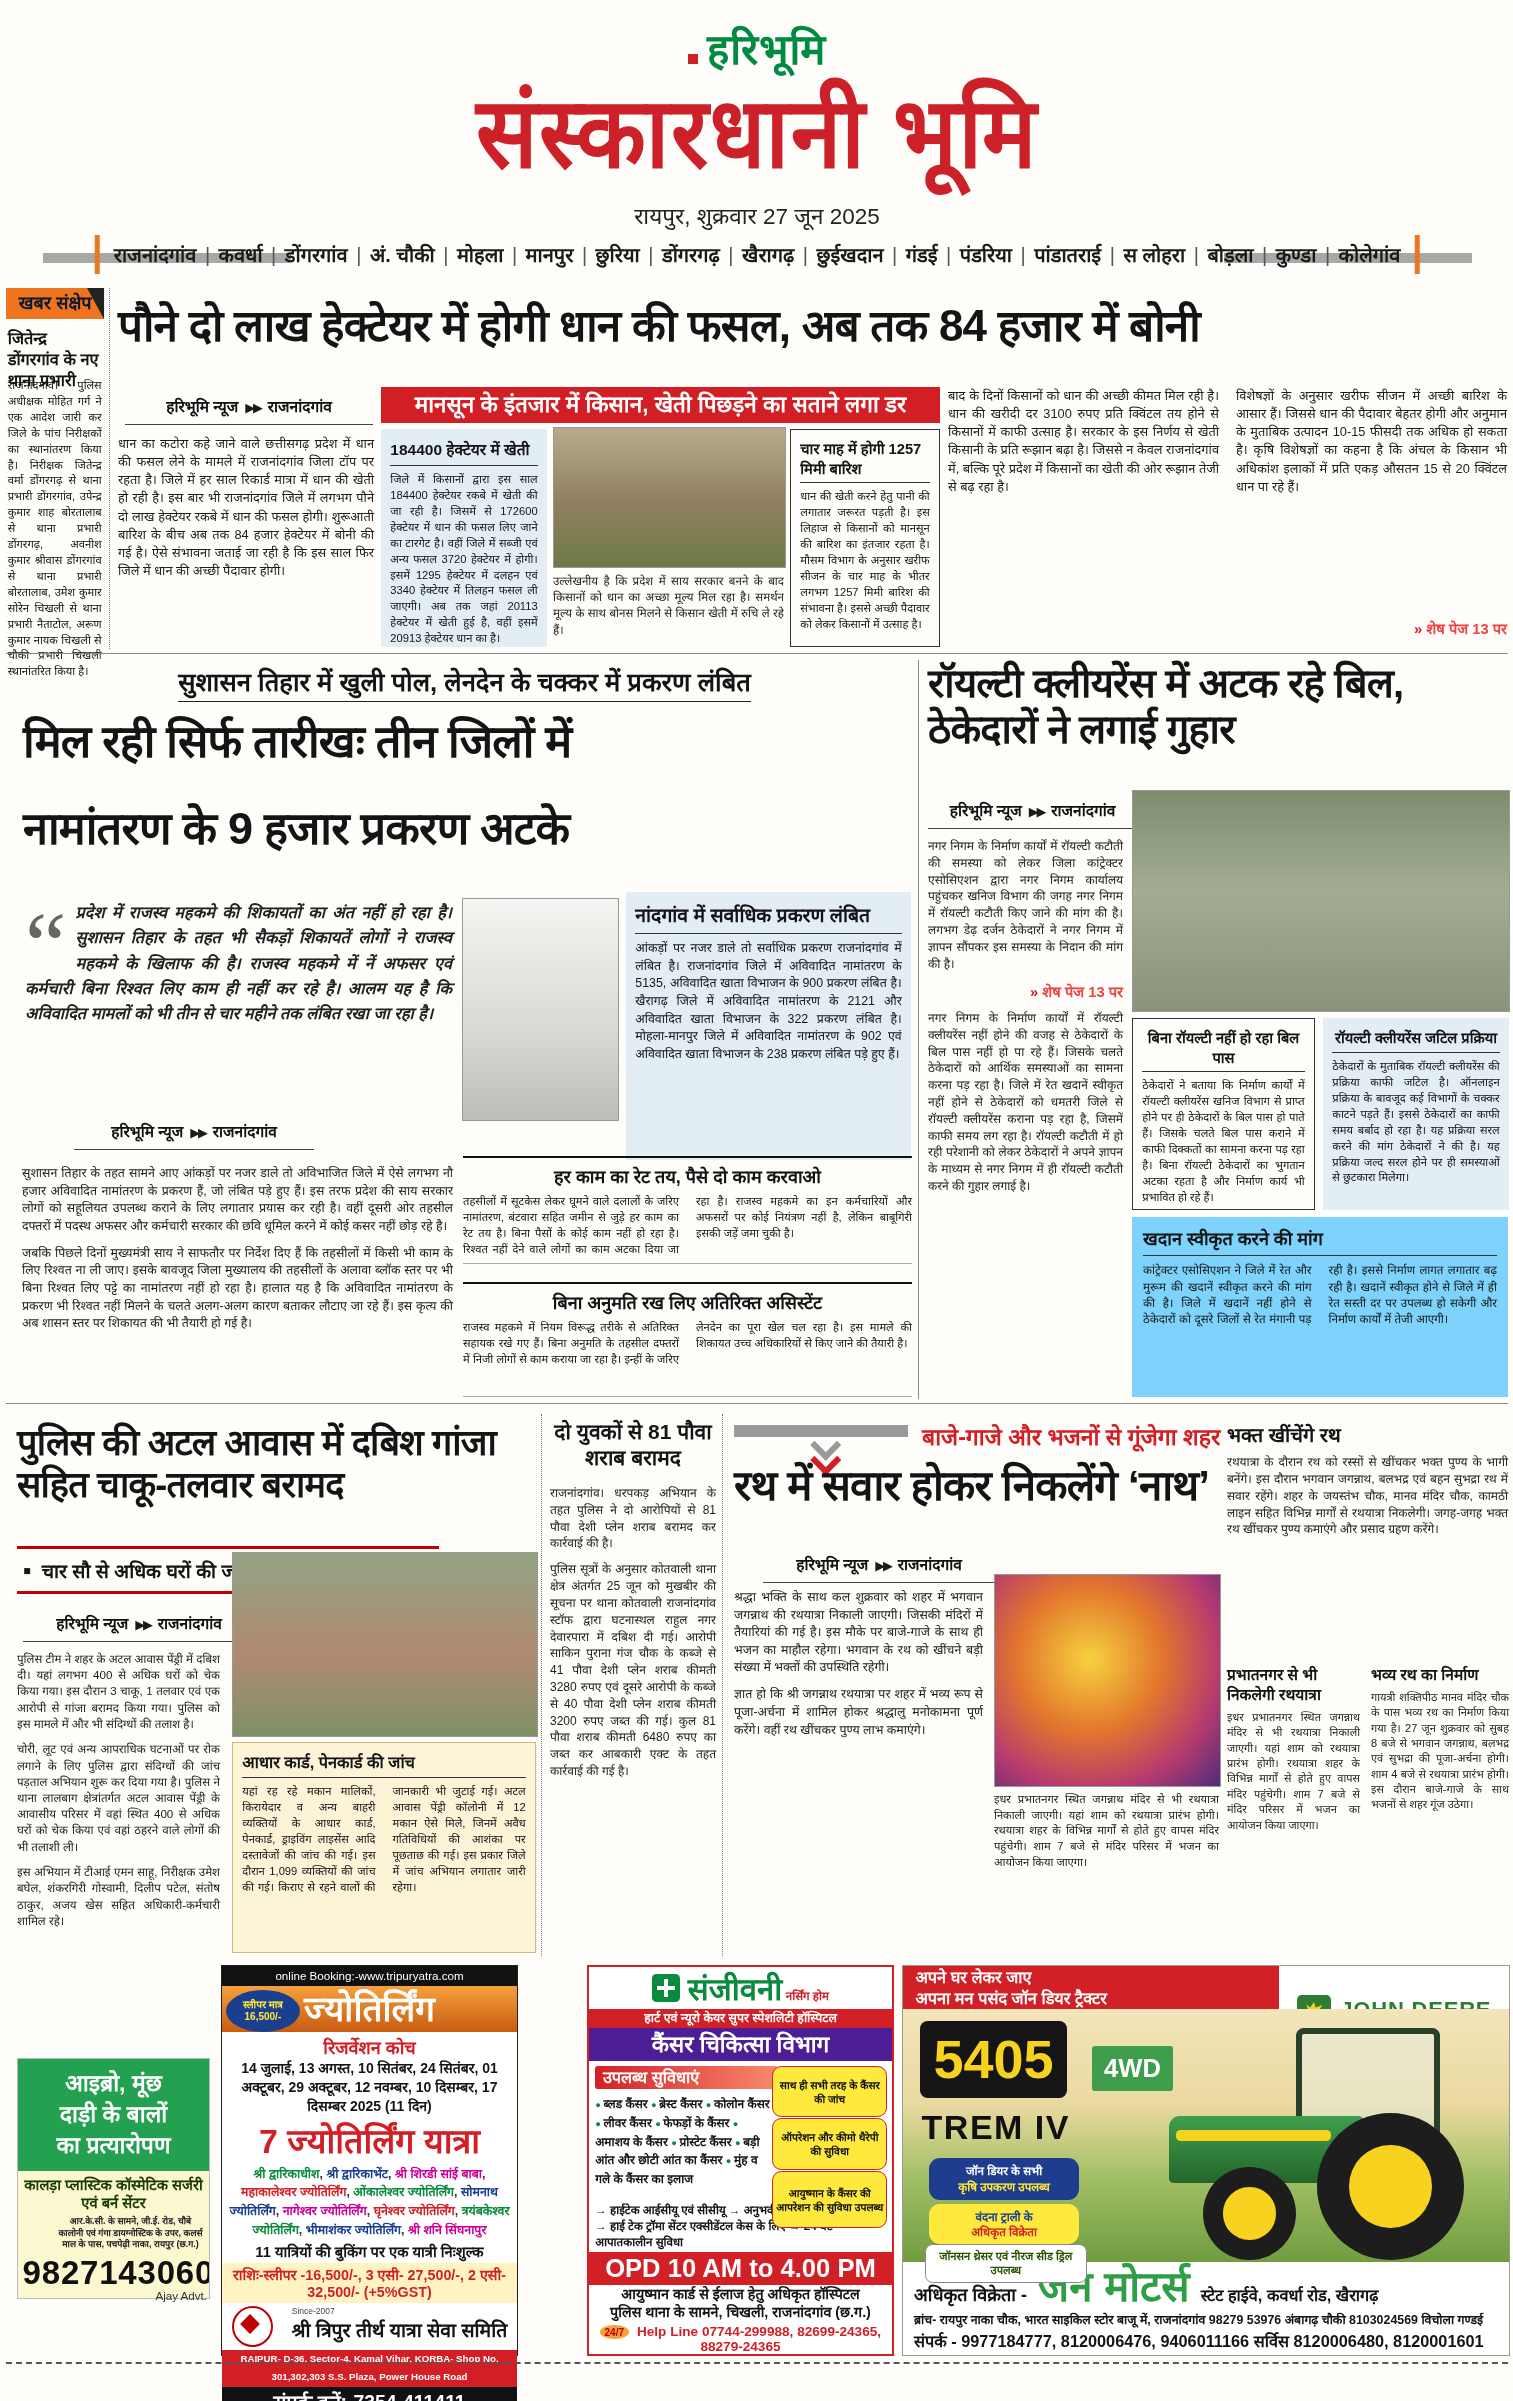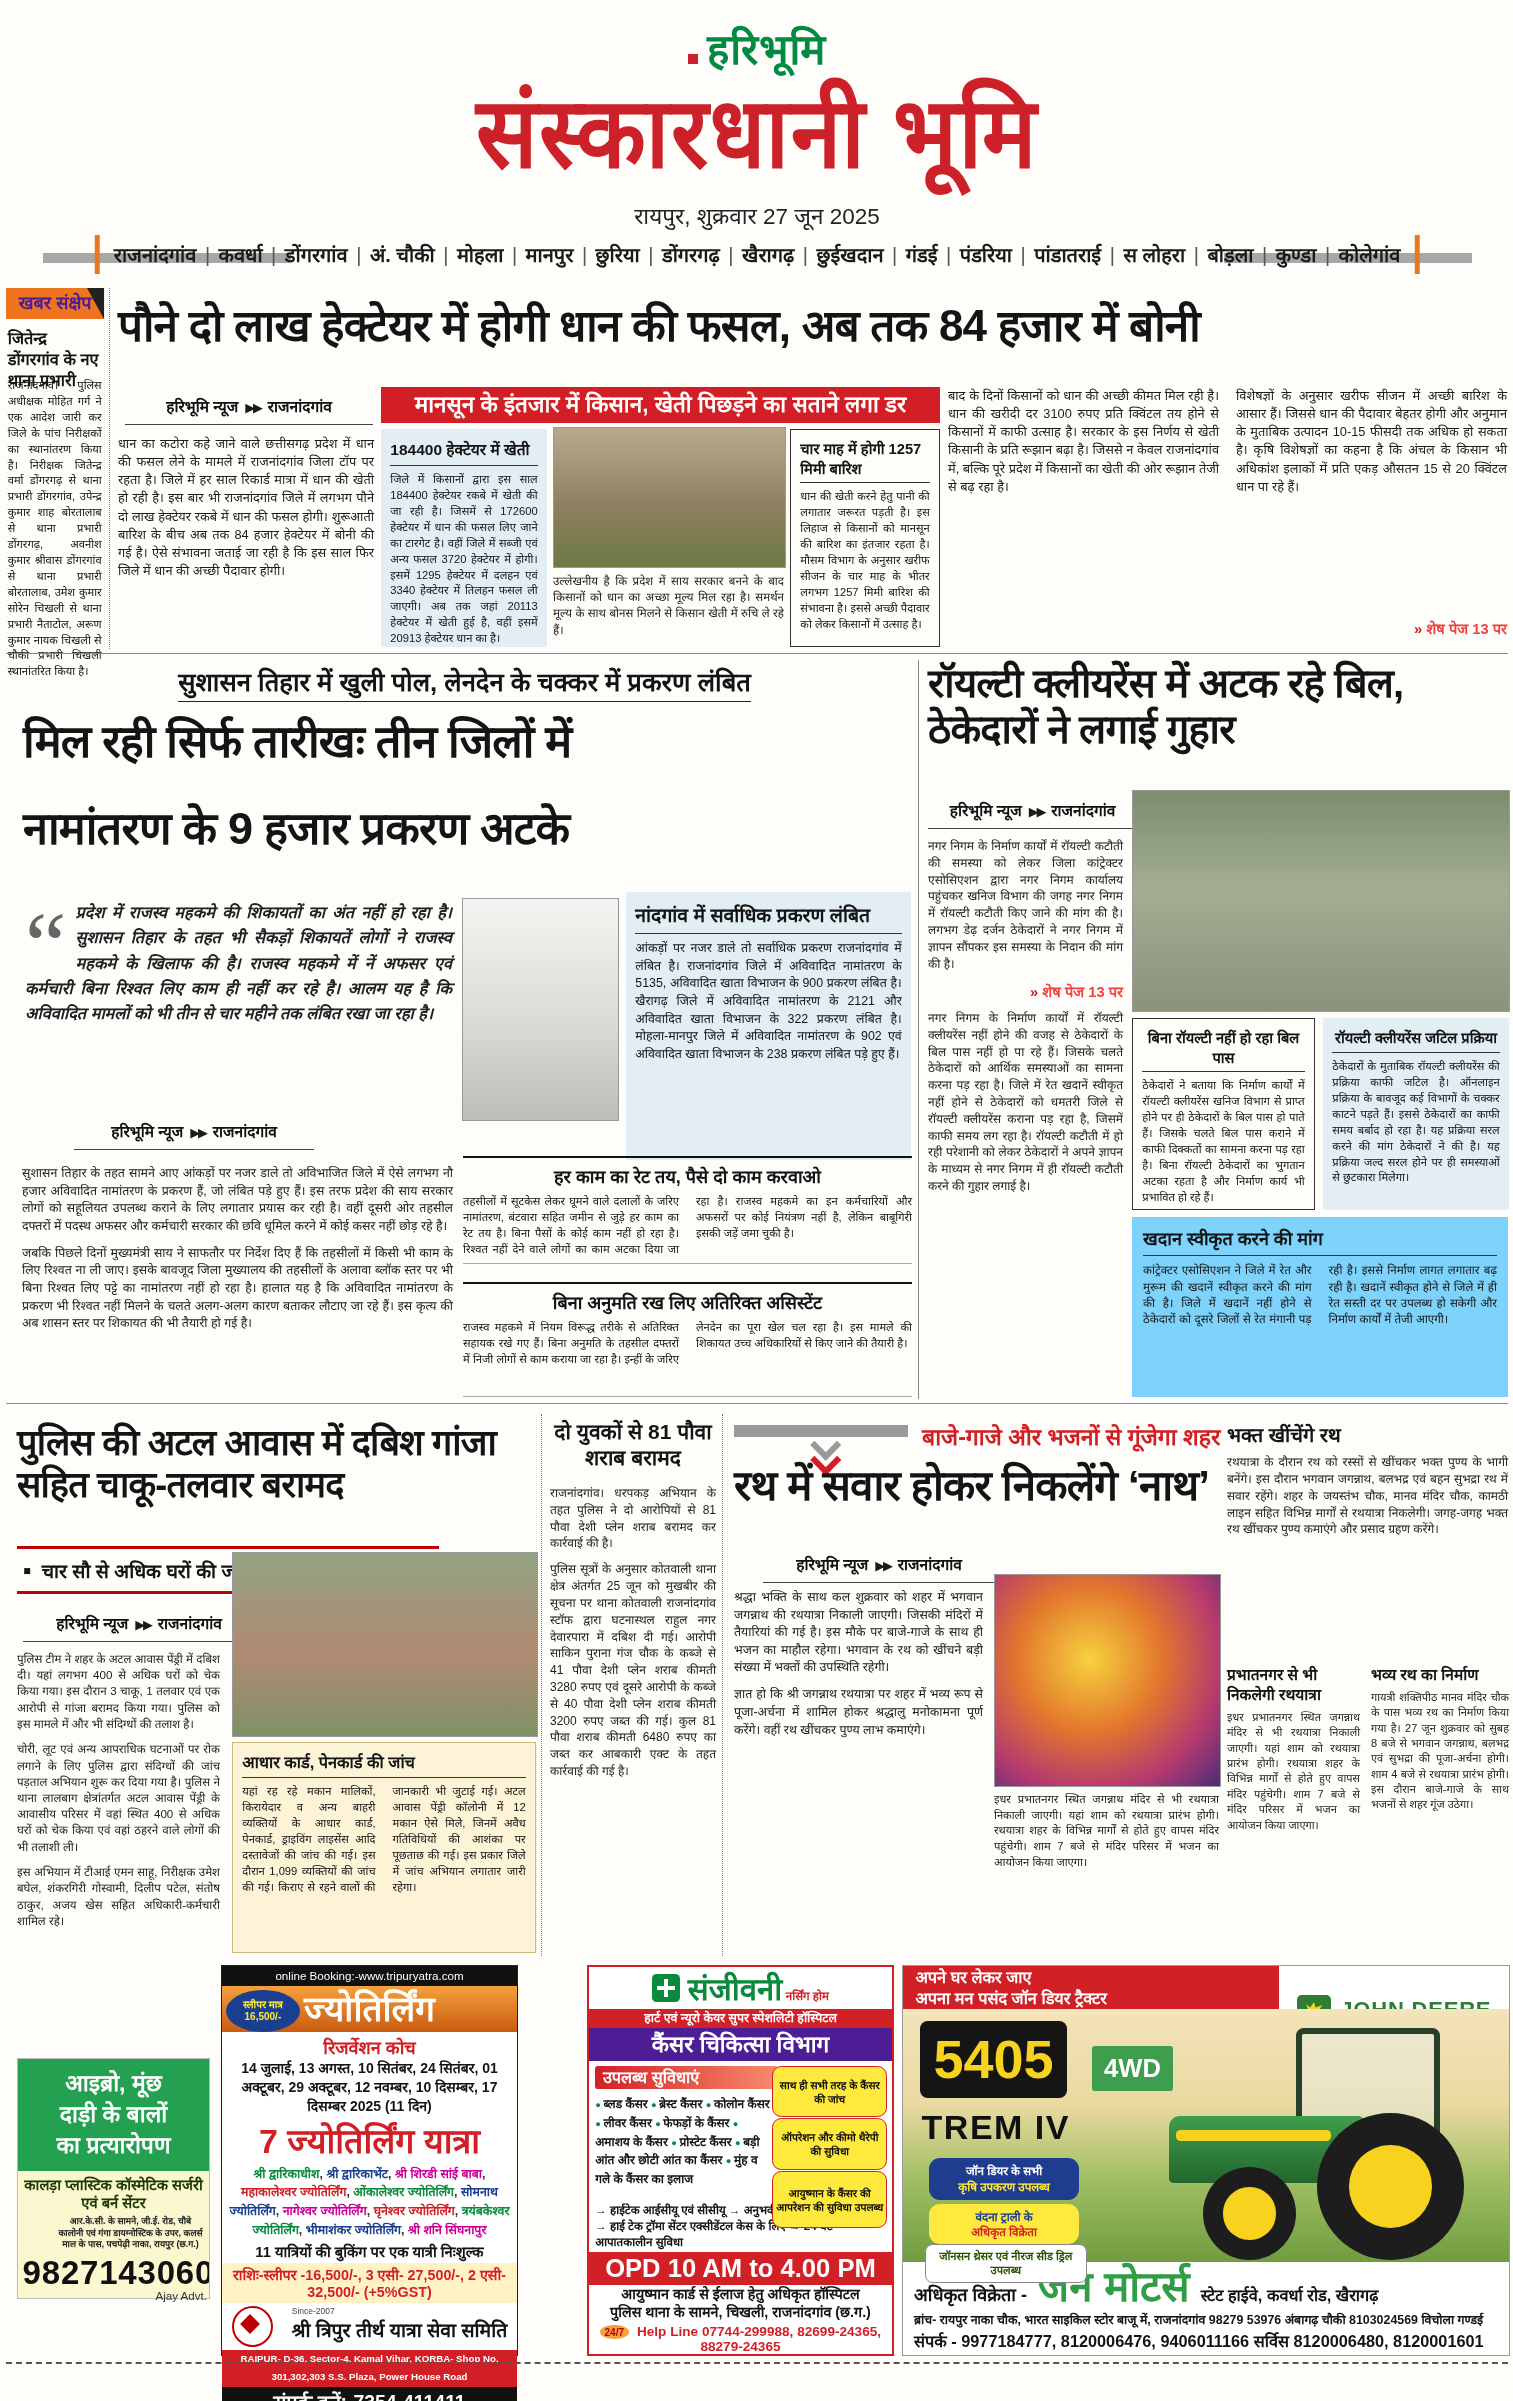--- a/index.html
+++ b/index.html
@@ -27,21 +27,21 @@
   .contd::before{content:"» ";color:#cc2129;}
   .body-txt{font-size:12.8px;line-height:1.42;color:#1c1c1c;}
   .body-sm{font-size:11.6px;line-height:1.4;color:#1c1c1c;}
   .rule-v{border-left:0.8px dotted #777;width:0;}
   .rule-v-solid{border-left:0.8px solid #888;width:0;}
   .rule-h{border-top:0.8px solid #8a8a8a;height:0;}
   .photo{background:#ccc;border:0.8px solid #999;}
   p{margin:0 0 9.3px 0;}
 
   
-  .brief-head{background:#ee7420;color:#4c1d95;font-size:18px;font-weight:bold;line-height:31px;text-align:center;}
+  .brief-head{background:#ee7420;color:#0f172a;font-size:18px;font-weight:bold;line-height:31px;text-align:center;}
   .brief-fold{width:0;height:0;border-left:17px solid transparent;border-top:31px solid #222;}
   .brief-title{font-size:16.3px;font-weight:bold;line-height:1.3;}
   .brief-body{font-size:11.2px;line-height:1.42;text-align:justify;}
 
   
   .lead-hl{font-size:44px;font-weight:bold;white-space:nowrap;letter-spacing:-0.8px;}
   .banner-red{background:#d21f26;color:#fff;font-size:22.5px;font-weight:bold;line-height:36px;text-align:center;}
   .infobox-blue{background:#e2edf4;padding:9.3px 9.3px;}
   .infobox-brd{border:1.5px solid #333;padding:7.7px 9.3px;}
   .box-title{font-size:15.5px;font-weight:bold;border-bottom:1.5px solid #333;padding-bottom:4.6px;margin-bottom:6.2px;}

